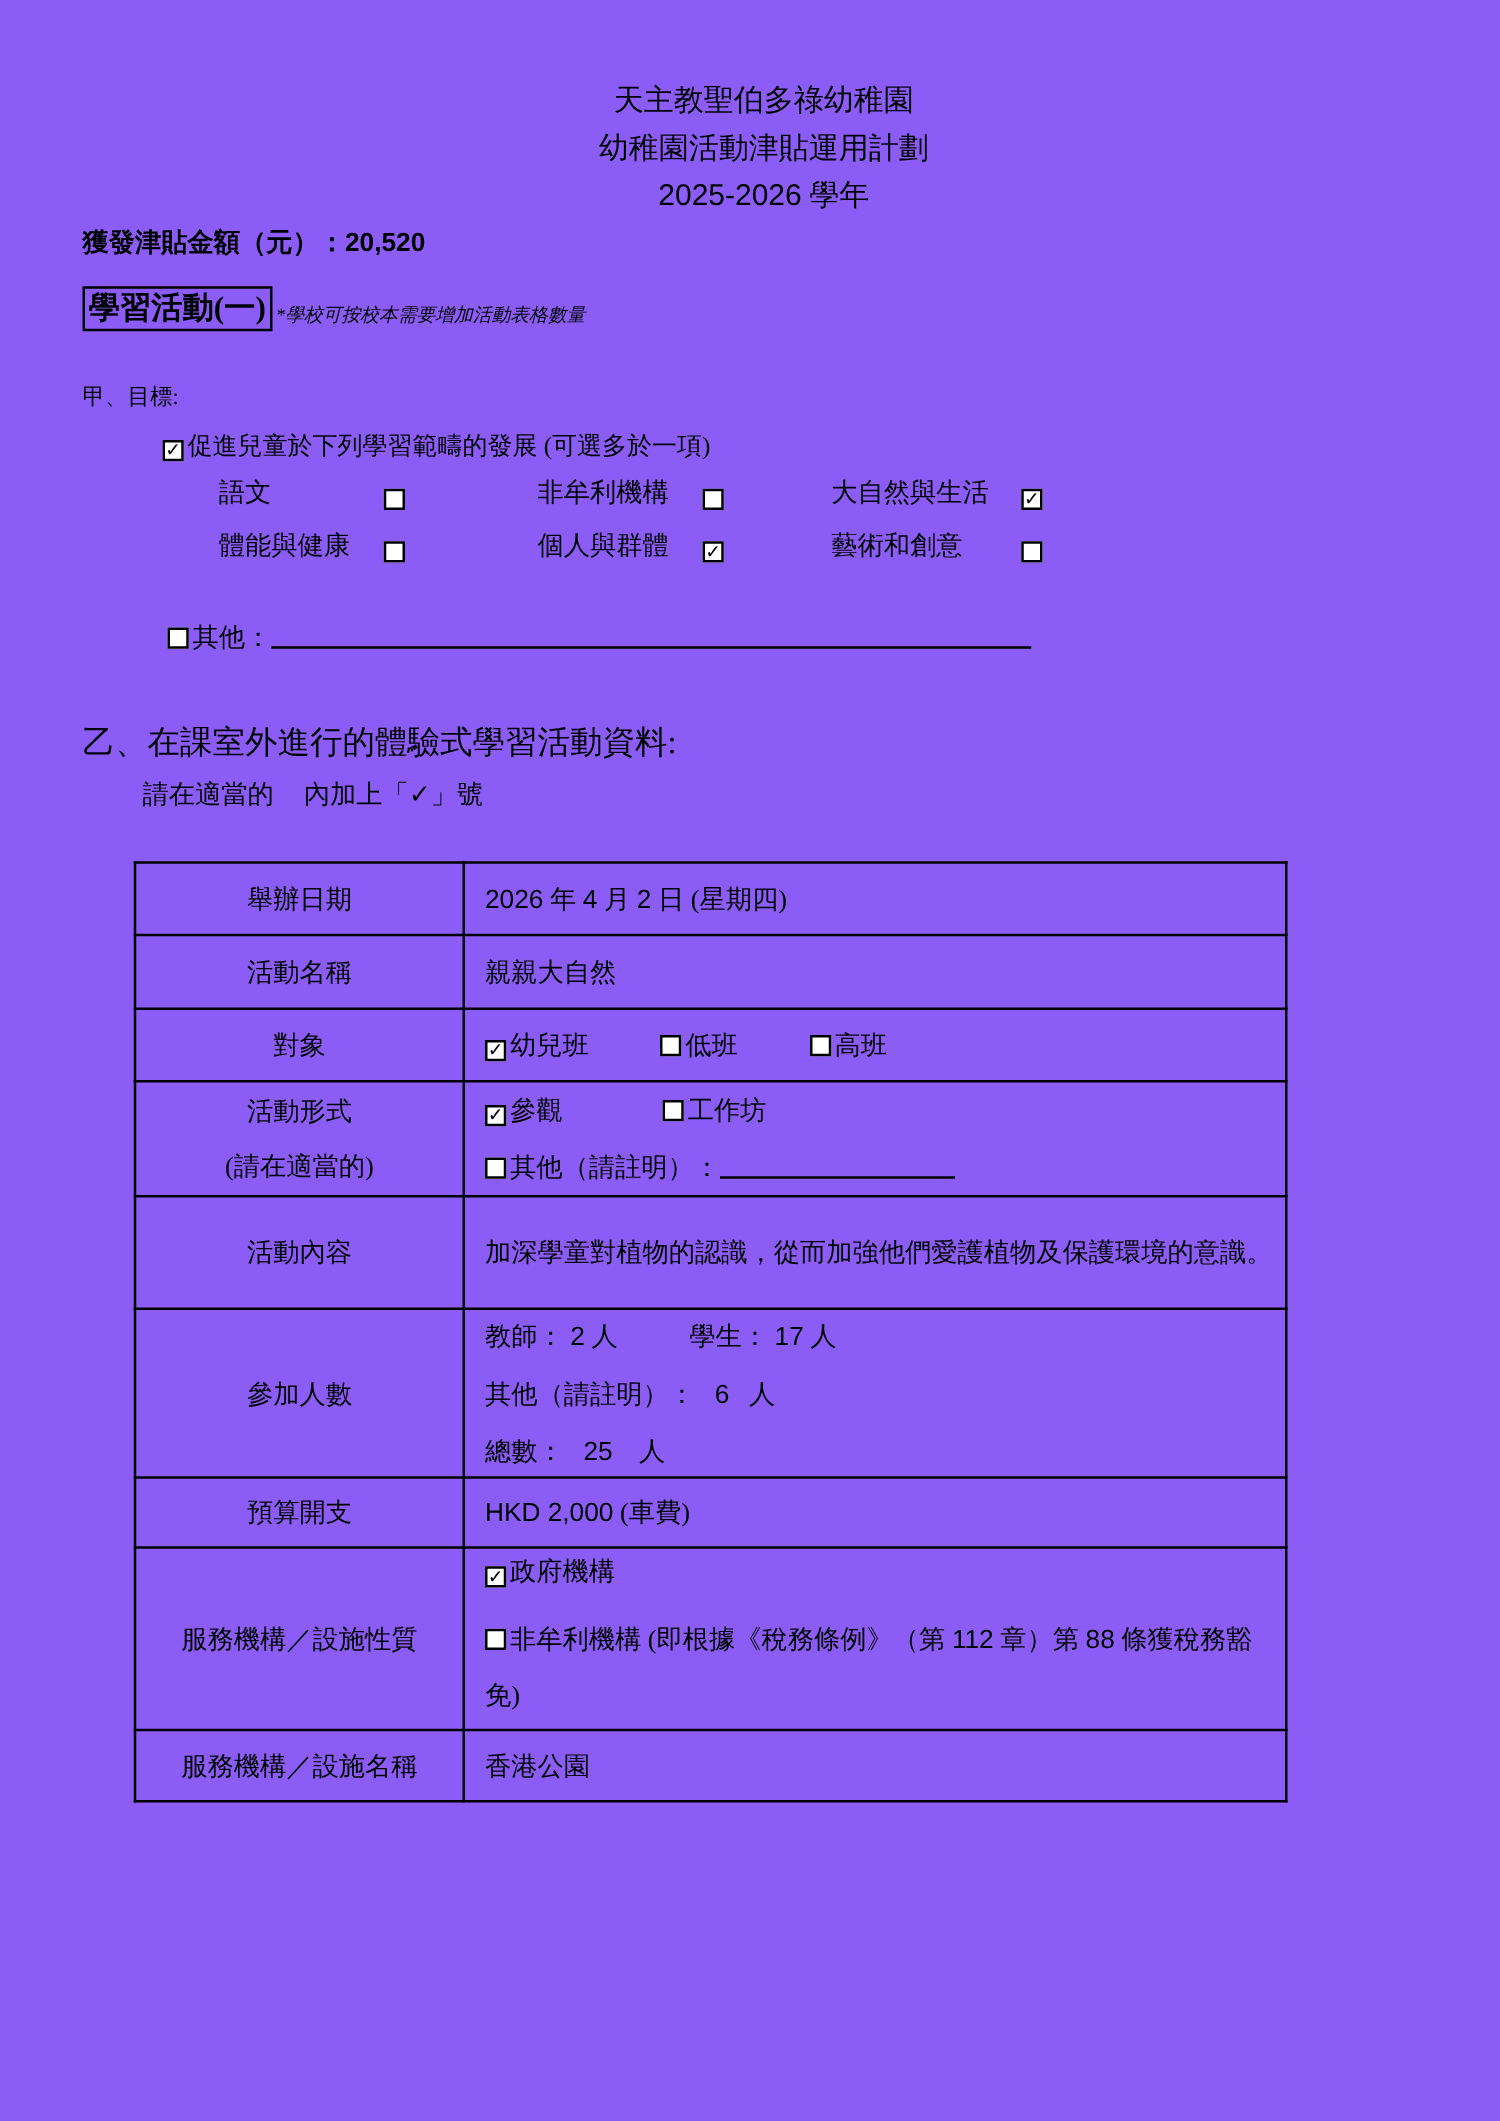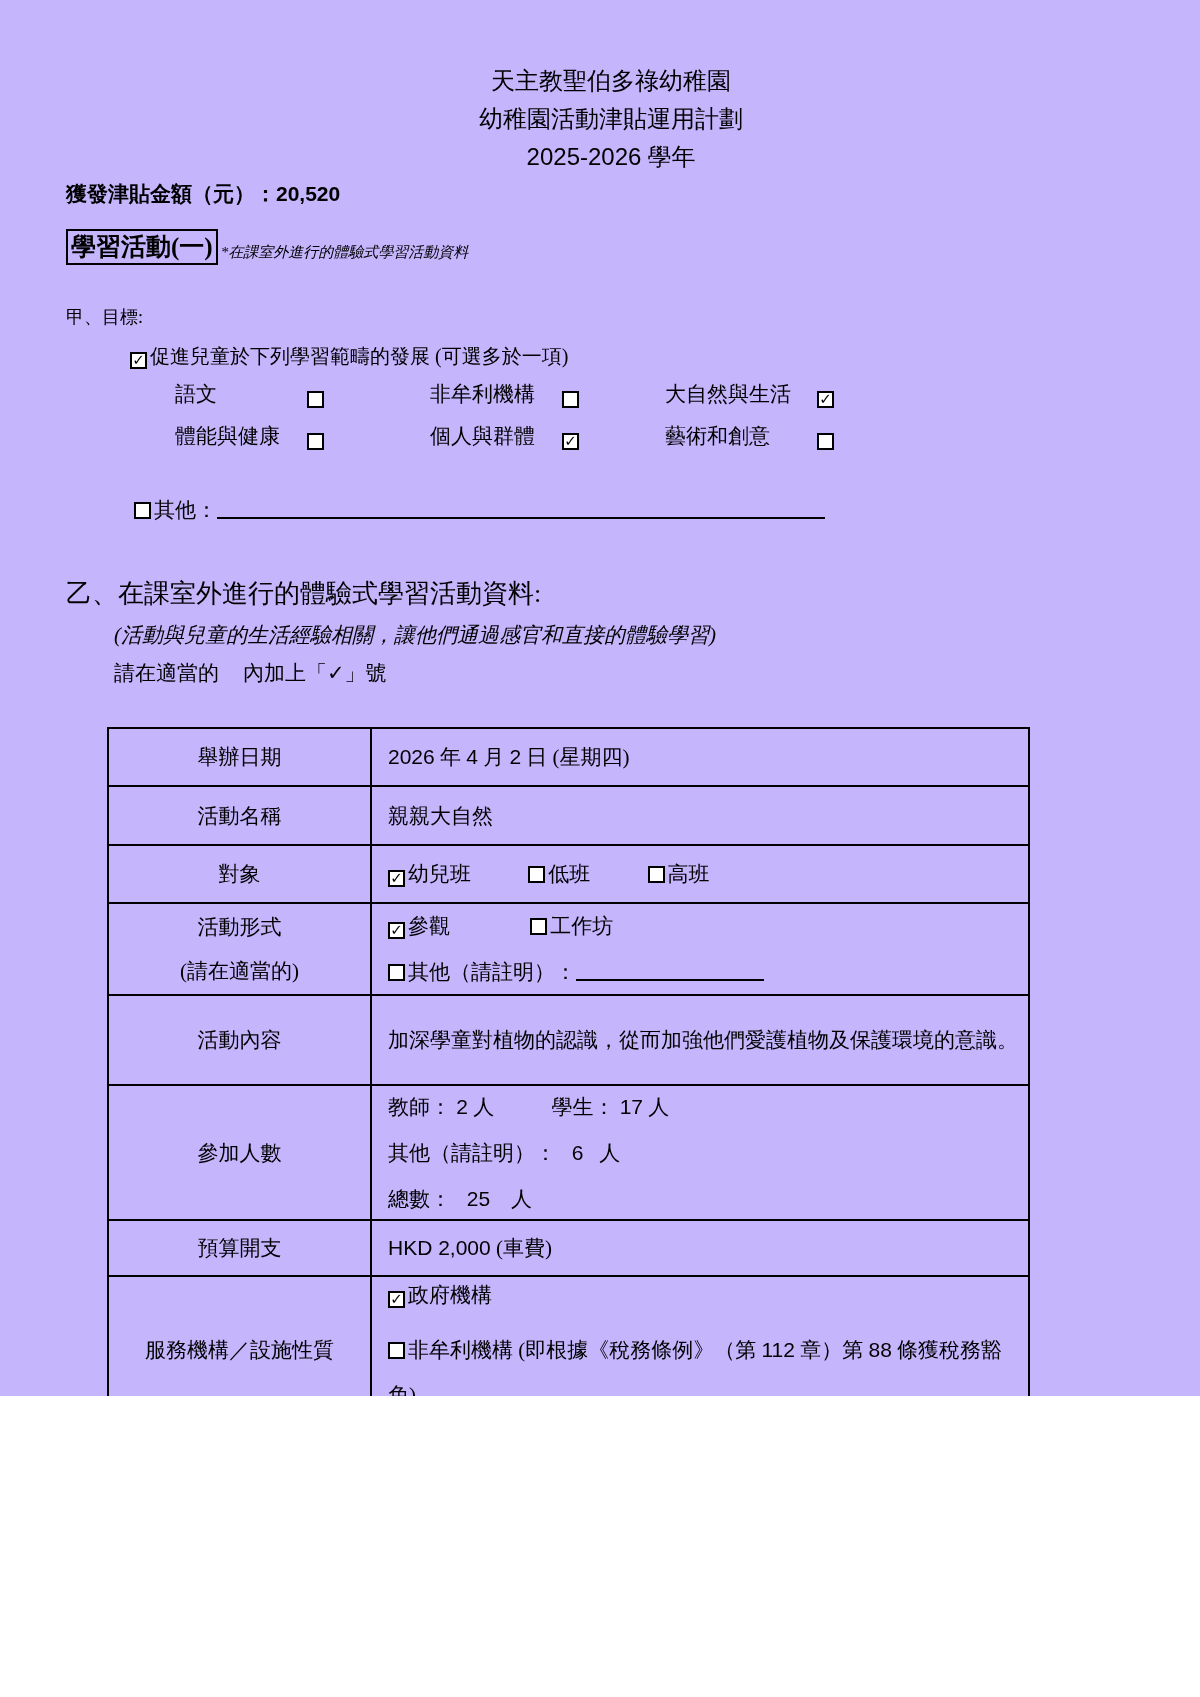--- a/index.html
+++ b/index.html
@@ -1,21 +1,21 @@
 <!DOCTYPE html>
 <html><head>
 <meta charset="utf-8">
 <style>
   * { margin:0; padding:0; box-sizing:border-box; }
   html,body { background:#fff; }
   .page {
     position:relative;
-    width:1200px; height:1396px;
+    width:1200px; height:1697px;
     margin:0 auto;
-    background:#c4b5fd;
+    background:#8b5cf6;
     color:#000;
     font-family:"Liberation Serif","DejaVu Serif",serif;
     font-size:20px;
     padding:62px 44px 0 66px;
     overflow:hidden;
   }
   .num { font-family:"Liberation Sans","DejaVu Sans",sans-serif; }
   .bold { font-weight:bold; }
   .title-block { text-align:center; font-size:24px; line-height:38px; }
   .subsidy-line {
@@ -89,21 +89,21 @@
     <div>幼稚園活動津貼運用計劃</div>
     <div><span class="num">2025-2026</span><span> 學年</span></div>
   </div>
 
   <div class="subsidy-line">
     <span>獲發津貼金額（元）：</span><span class="num bold">20,520</span>
   </div>
 
   <div class="activity-row">
     <span class="activity-box">學習活動(一)</span>
-    <span class="activity-note">*在課室外進行的體驗式學習活動資料</span>
+    <span class="activity-note">*學校可按校本需要增加活動表格數量</span>
   </div>
 
   <div class="sec-a-heading">甲、目標:</div>
 
   <div class="goal-line">
     <span class="cb pre checked">✓</span><span>促進兒童於下列學習範疇的發展 (可選多於一項)</span>
   </div>
 
   <div class="domain-grid">
     <div class="domain-cell c1">
@@ -130,21 +130,20 @@
       <span class="dlabel">藝術和創意</span>
       <span class="cb"></span>
     </div>
   </div>
 
   <div class="other-line">
     <span class="cb pre"></span><span>其他：</span><span class="blank blank-a"></span>
   </div>
 
   <div class="sec-b-heading">乙、在課室外進行的體驗式學習活動資料:</div>
-  <div class="sec-b-note">(活動與兒童的生活經驗相關，讓他們通過感官和直接的體驗學習)</div>
   <div class="sec-b-instruction">
     <span>請在適當的</span><span class="cb-spacer"></span><span>內加上「✓」號</span>
   </div>
 
   <table class="form">
     <tbody>
       <tr class="h58">
         <td class="lbl">舉辦日期</td>
         <td class="val">
           <span class="num">2026</span><span> 年 </span><span class="num">4</span><span> 月 </span><span class="num">2</span><span> 日 </span><span>(星期四)</span>

